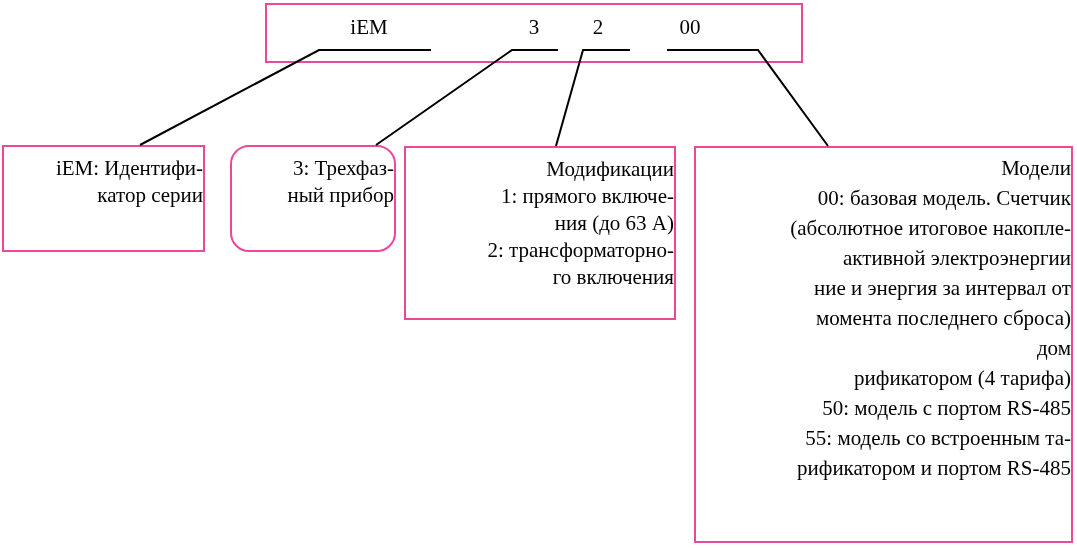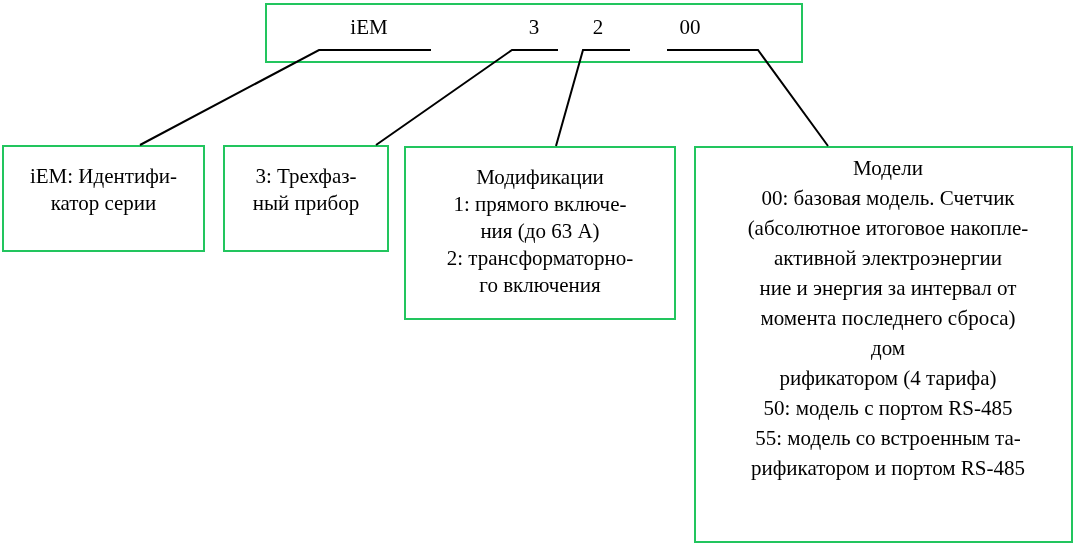--- a/index.html
+++ b/index.html
@@ -11,47 +11,47 @@
     position: relative;
     width: 1077px;
     height: 548px;
     background: #ffffff;
     font-family: "Liberation Serif", "DejaVu Serif", serif;
     color: #000000;
     overflow: hidden;
   }
   .box {
     position: absolute;
-    border: 2px solid #22c55e;
+    border: 2px solid #ec4899;
     box-sizing: border-box;
     background: #ffffff;
-    text-align: center;
+    text-align: right;
     font-size: 21px;
   }
   .code-box {
     left: 265px; top: 3px;
     width: 538px; height: 60px;
   }
   .code-seg {
     position: absolute;
     top: 10px;
     transform: translateX(-50%);
     white-space: nowrap;
     font-size: 21px;
   }
   .seg-iem { left: 102px; }
   .seg-3   { left: 267px; }
   .seg-2   { left: 331px; }
   .seg-00  { left: 423px; }
   .callout {
     line-height: 27px;
-    padding-top: 16px;
+    padding-top: 8px;
   }
   .callout-series        { left: 2px;   top: 145px; width: 203px; height: 107px; }
-  .callout-phase         { left: 223px; top: 145px; width: 166px; height: 107px; }
+  .callout-phase         { left: 230px; top: 145px; width: 166px; height: 107px; border-radius: 19px; }
   .callout-modifications { left: 404px; top: 146px; width: 272px; height: 174px; }
   .callout-models        { left: 694px; top: 146px; width: 379px; height: 397px;
                            line-height: 30px; padding-top: 5px; padding-left: 9px; }
   svg.connectors {
     position: absolute;
     left: 0; top: 0;
     pointer-events: none;
   }
 </style>
 </head>

